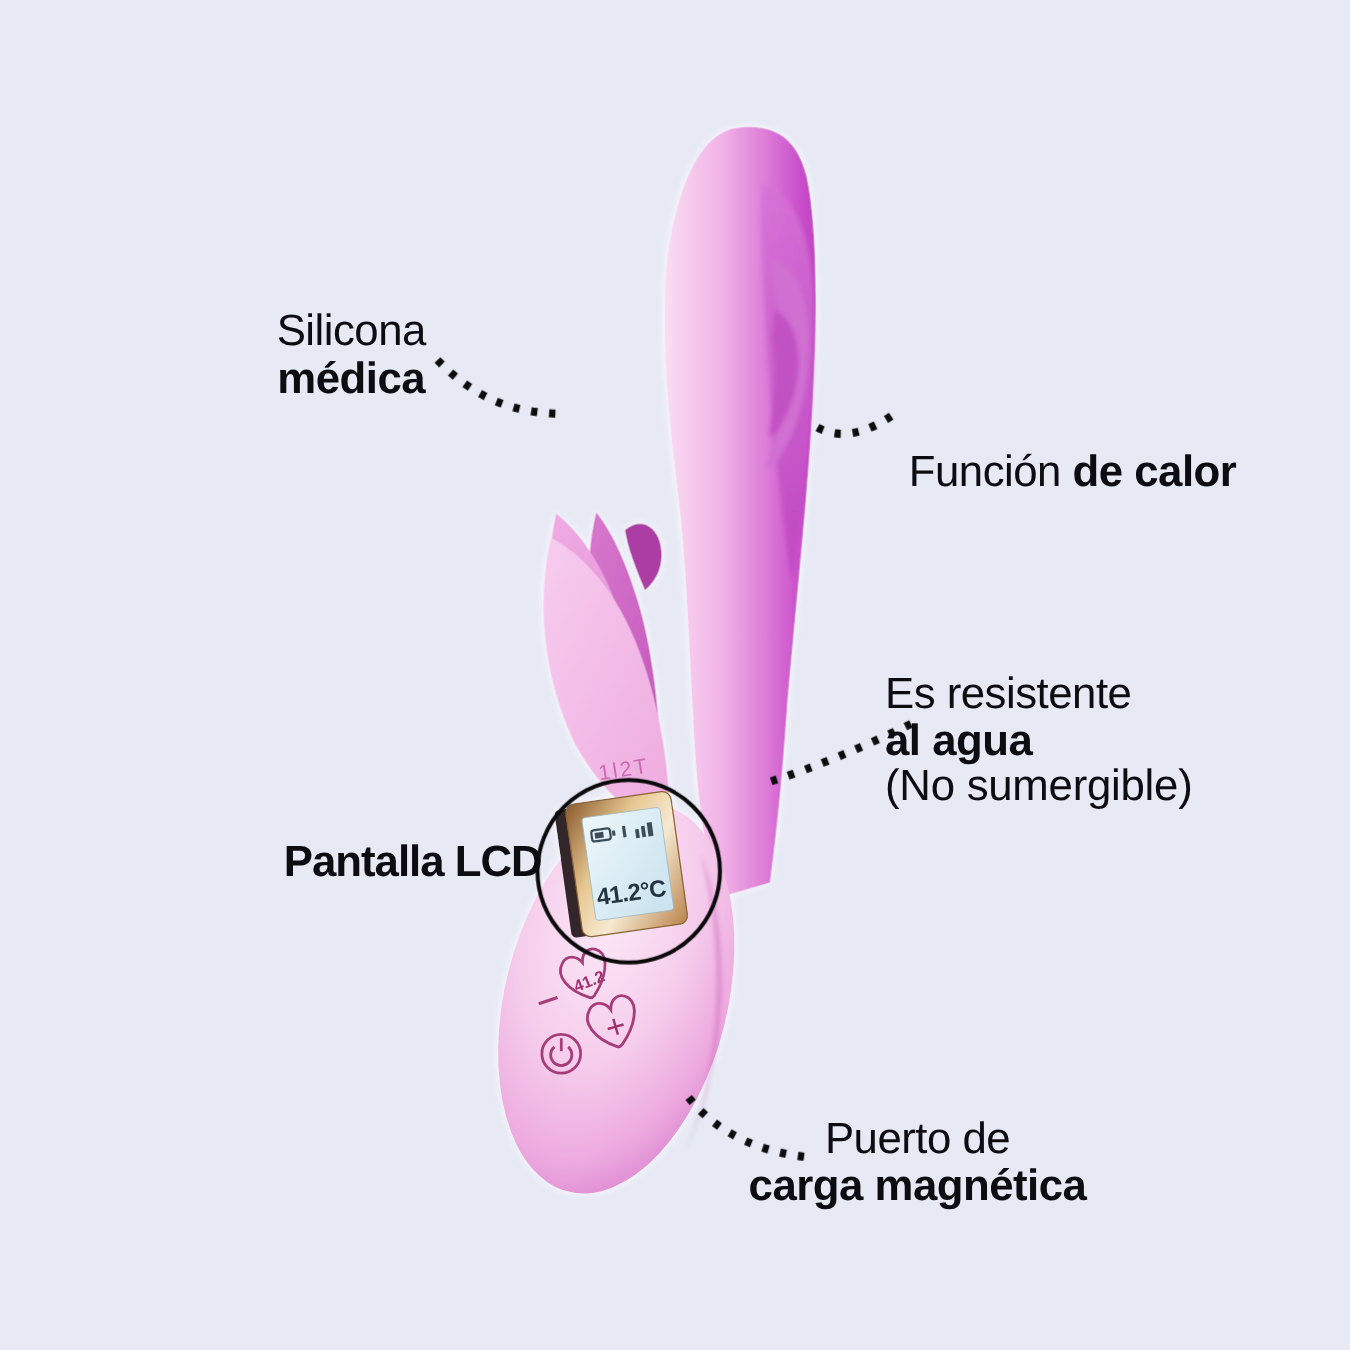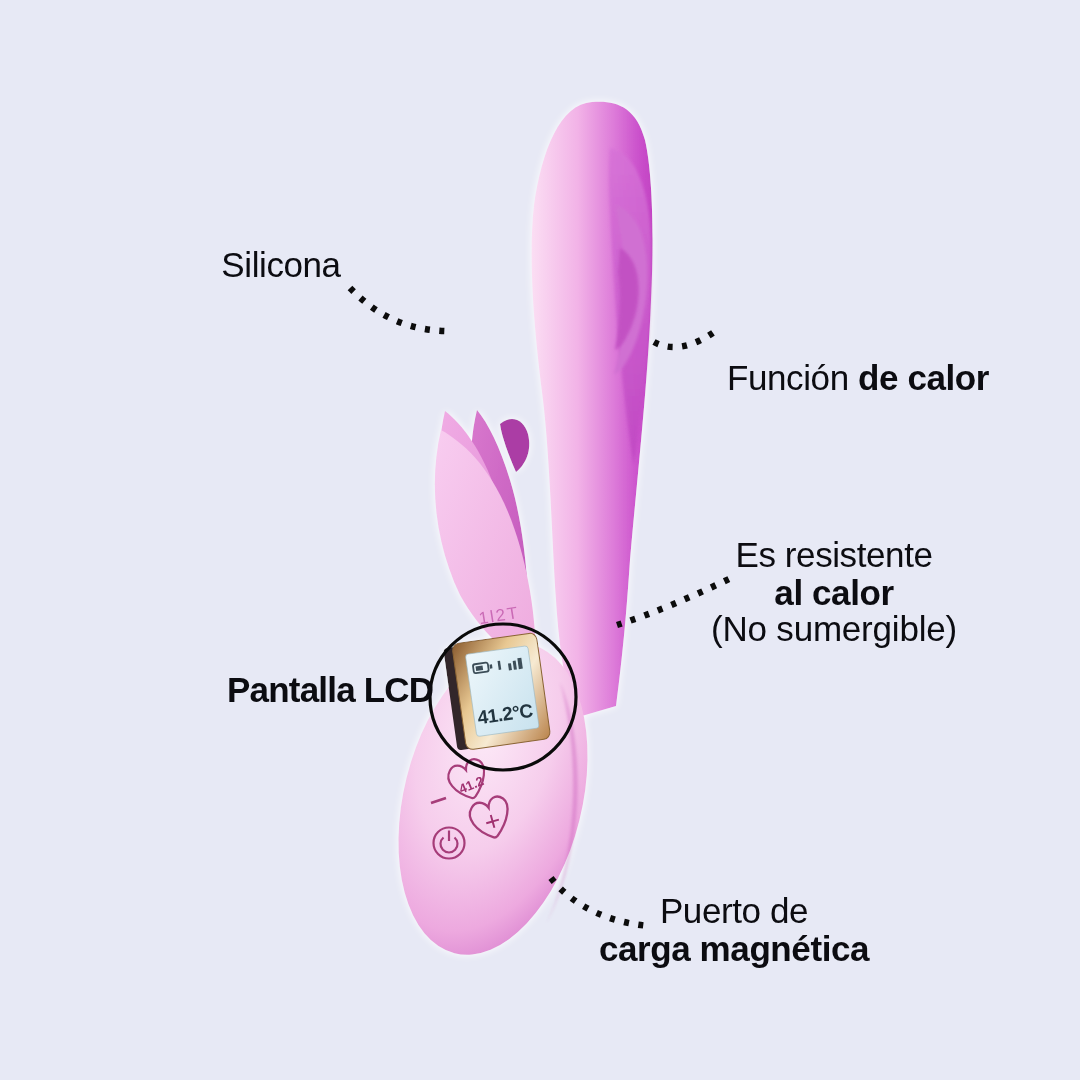--- a/index.html
+++ b/index.html
@@ -3,21 +3,21 @@
 <meta charset="utf-8">
 <style>
   html,body{margin:0;padding:0;background:#e7e9f5;}
   .canvas{position:relative;width:1080px;height:1080px;background:#e7e9f5;overflow:hidden;
           font-family:"Liberation Sans",sans-serif;color:#0c0c11;padding-left:31px;}
   svg.layer{position:absolute;left:0;top:0;}
   .ann{position:absolute;font-size:35px;line-height:38px;letter-spacing:-0.4px;}
   .b{font-weight:700;}
   #ann-silicona{left:171px;top:246px;width:220px;text-align:center;}
   #ann-funcion{left:727px;top:311px;white-space:nowrap;margin-top:48px;}
-  #ann-agua{left:684px;top:536px;width:300px;text-align:center;}
+  #ann-agua{left:708px;top:536px;width:300px;}
   #ann-agua .small{font-size:35px;line-height:34px;letter-spacing:-0.2px;}
   #ann-pantalla{left:227px;top:671px;font-weight:700;white-space:nowrap;letter-spacing:-0.8px;}
   #ann-puerto{left:564px;top:892px;width:340px;text-align:center;}
   svg text{font-family:"Liberation Sans",sans-serif;}
 </style>
 </head>
 <body>
 
 <div class="canvas">
 
@@ -161,29 +161,30 @@
     <g fill="none" stroke="#0c0c0c" stroke-width="6.5" stroke-dasharray="5 9.5">
       <path d="M 350 288 C 378 317 408 330 447 331"></path>
       <path d="M 654 342 C 672 352 694 347 717 330"></path>
       <path d="M 617 625 C 652 614 692 597 731 578"></path>
       <path d="M 551 878 C 572 905 606 922 649 926"></path>
     </g>
   </svg>
 
   <div class="ann" id="ann-silicona">
     <div>Silicona</div>
+    <div class="b">médica</div>
   </div>
 
   <div class="ann" id="ann-funcion">
     <span>Función </span><span class="b">de calor</span>
   </div>
 
   <div class="ann" id="ann-agua">
     <div>Es resistente</div>
-    <div class="b">al calor</div>
+    <div class="b">al agua</div>
     <div class="small">(No sumergible)</div>
   </div>
 
   <div class="ann" id="ann-pantalla">Pantalla LCD</div>
 
   <div class="ann" id="ann-puerto">
     <div>Puerto de</div>
     <div class="b">carga magnética</div>
   </div>
 

